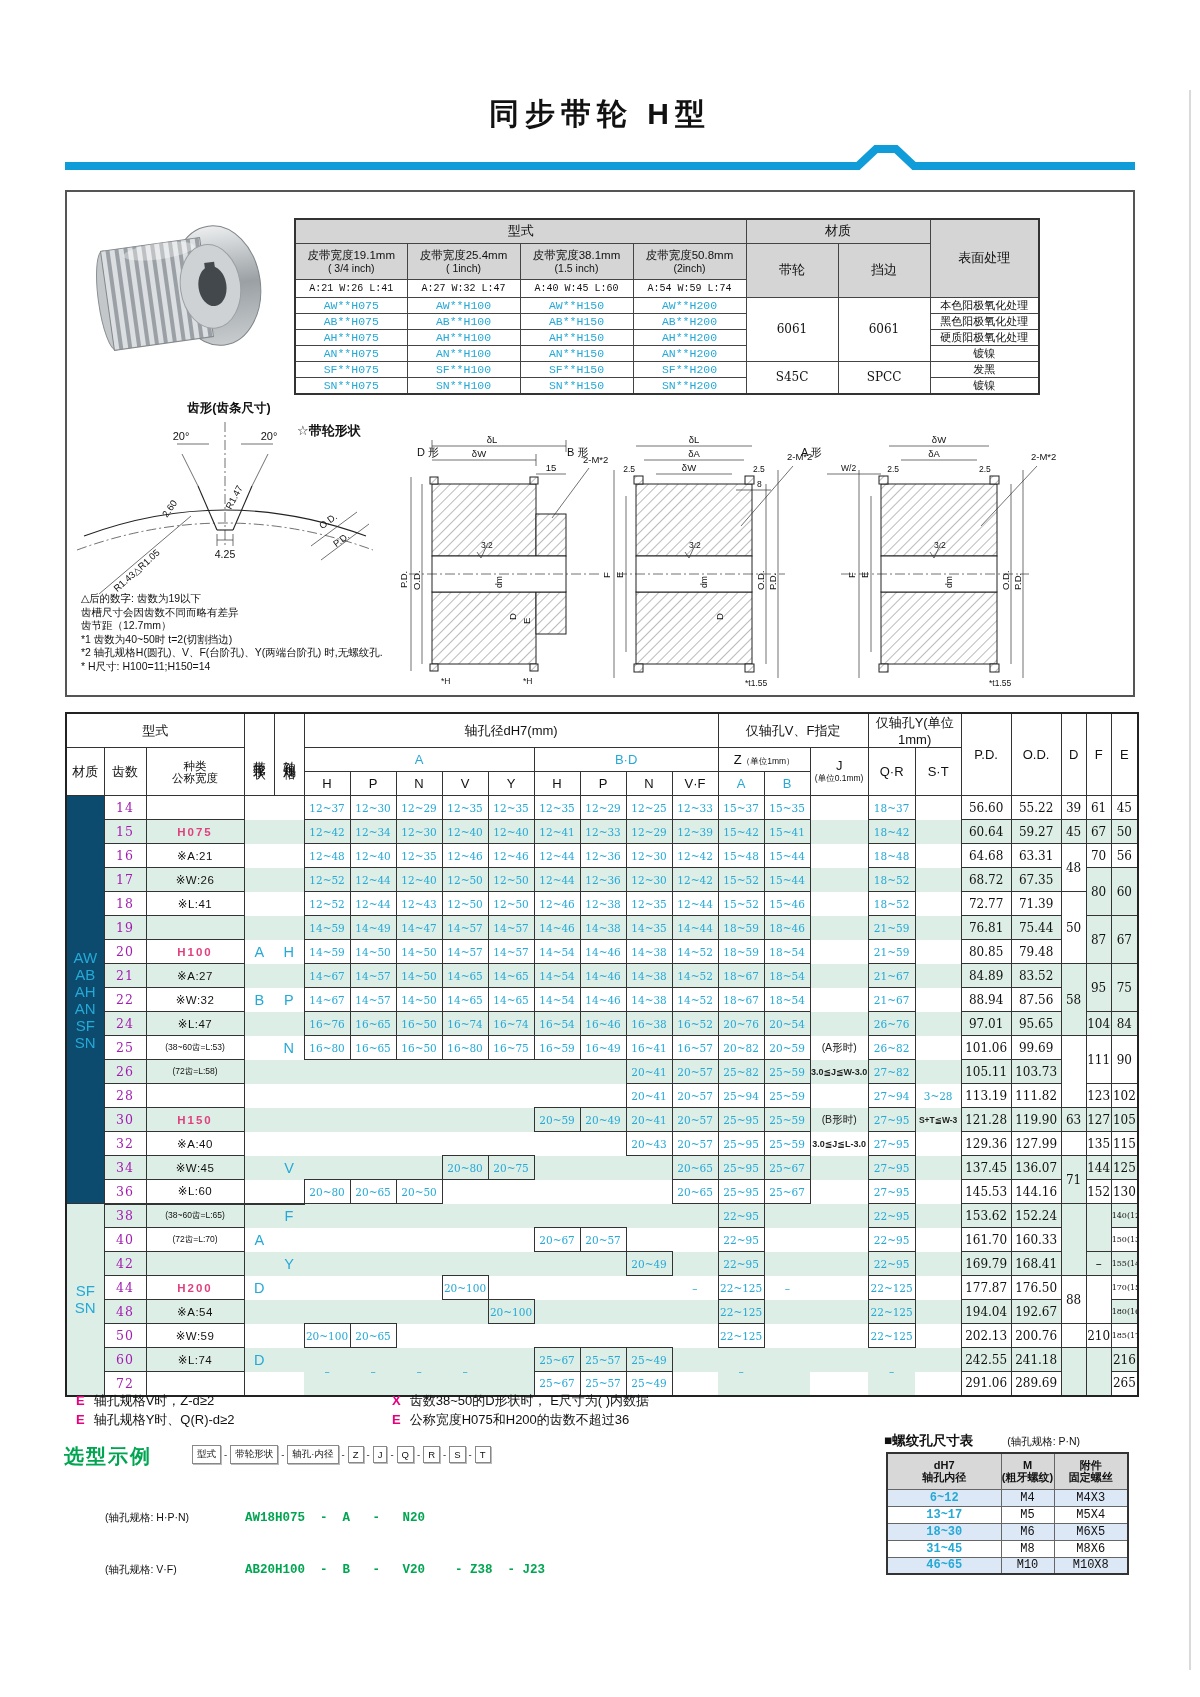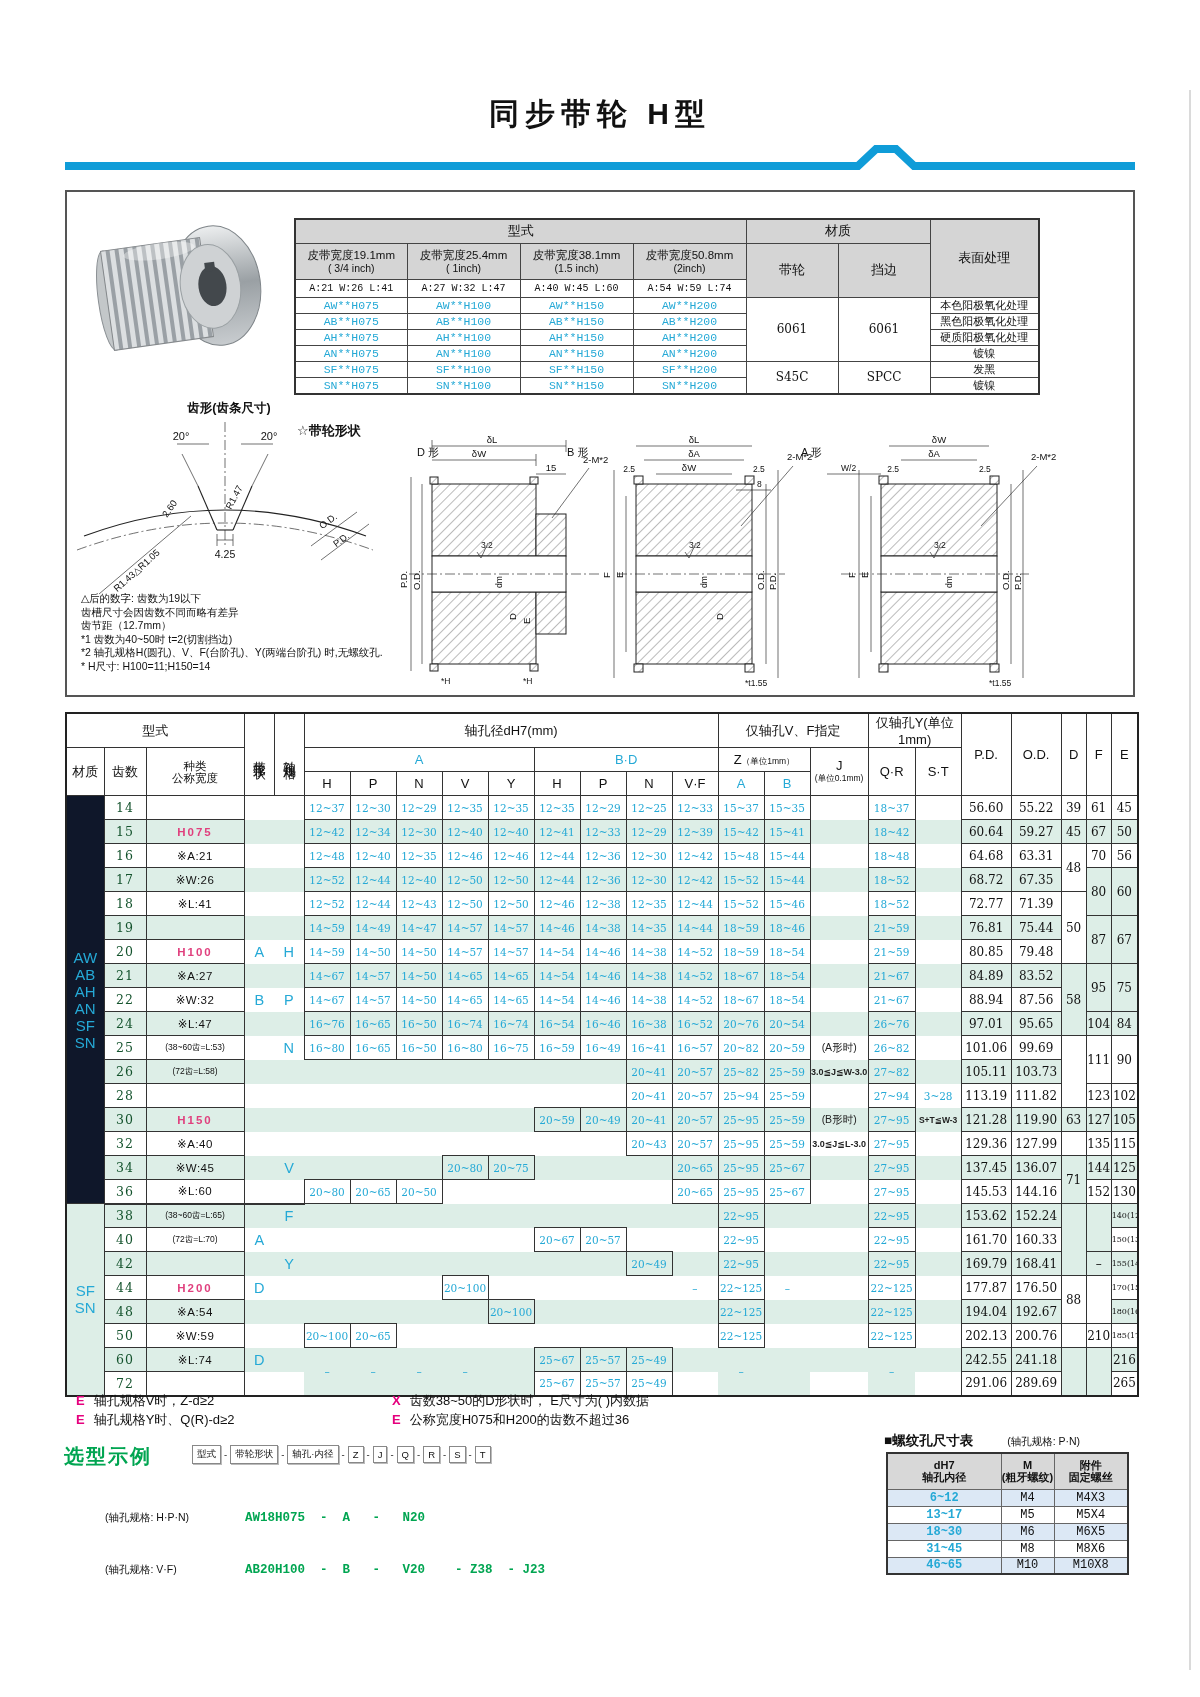--- a/index.html
+++ b/index.html
@@ -46,34 +46,34 @@
   .mt tbody tr.g td { background:#ddeee7; }
   .bx { border:1px solid #333; }
   .nb { border:none; }
   .cy { color:#25a9d6; }
   .vt { writing-mode:vertical-rl; text-orientation:upright; letter-spacing:2px; font-size:12.5px; margin:0 auto; }
   .us { font-size:8.5px; }
   .h2s { font-size:12px; }
   .h3s { font-size:11px; }
   .kline { font-size:11.5px; line-height:12px; }
   .rng { font-size:10.5px; color:#25a9d6; font-family:"DejaVu Serif",serif; }
-  .teeth { font-size:12.5px; color:#14532d; font-family:"DejaVu Serif",serif; letter-spacing:1px; }
+  .teeth { font-size:12.5px; color:#a21caf; font-family:"DejaVu Serif",serif; letter-spacing:1px; }
   .kind { font-size:11.5px; letter-spacing:0.5px; }
   .kind.p { color:#e0407e; font-weight:bold; letter-spacing:2px; }
   .kind.s { font-size:8.5px; letter-spacing:0; }
   .shape { font-size:14.5px; color:#25a9d6; }
   .jc { font-size:10.5px; color:#222;margin-left:37px; }
   .jc.s { font-size:9px; font-weight:bold; }
   .stc { font-size:10.5px; }
   .stc.sm { font-size:8.5px; font-weight:bold; color:#222; }
   .stc.cy { color:#25a9d6; font-family:"DejaVu Serif",serif; }
   .num { font-size:12px; font-family:"DejaVu Serif",serif; }
   .esm { font-size:8px; }
   .sect { border-top:2px solid #333; }
-  .mat { background:#0f172a; border:1px solid #333; }
+  .mat { background:#0c4a6e; border:1px solid #333; }
   .matwrap { display:flex; flex-direction:column; justify-content:space-around; height:100%; }
   .matwrap .lbl { color:#25a9d6; font-size:15px; text-align:center; }
 
   
   .fn { font-size:13px; line-height:19px; }
   .fn .b { color:#e5007e; font-weight:bold; margin-right:9px; }
   #sel-title { font-size:20px; font-weight:bold; color:#00a551; letter-spacing:2px; }
   #sel-boxes { display:flex; align-items:center; font-size:9.5px; }
   .sbox { border:1px solid #888; box-shadow:1px 1px 0 #bbb; padding:2px 4px; background:#fff; white-space:nowrap; }
   .sdash { margin:0 3px; }

